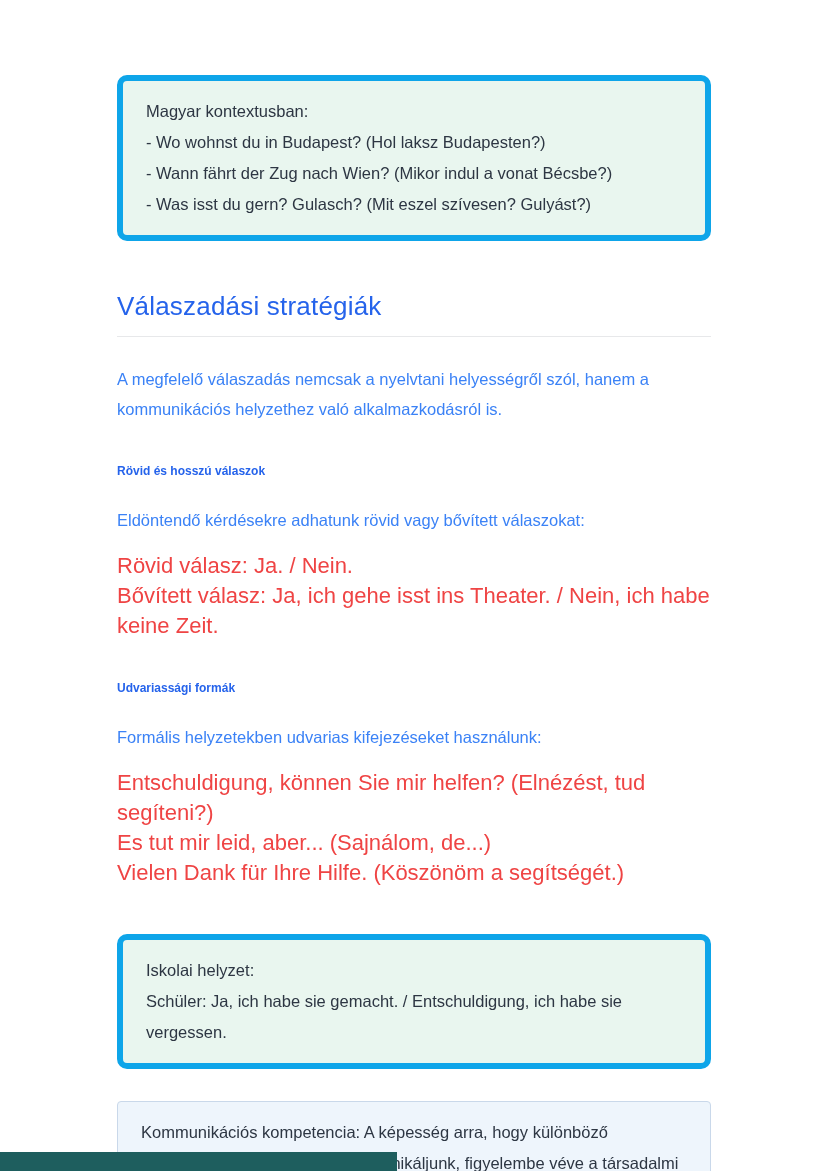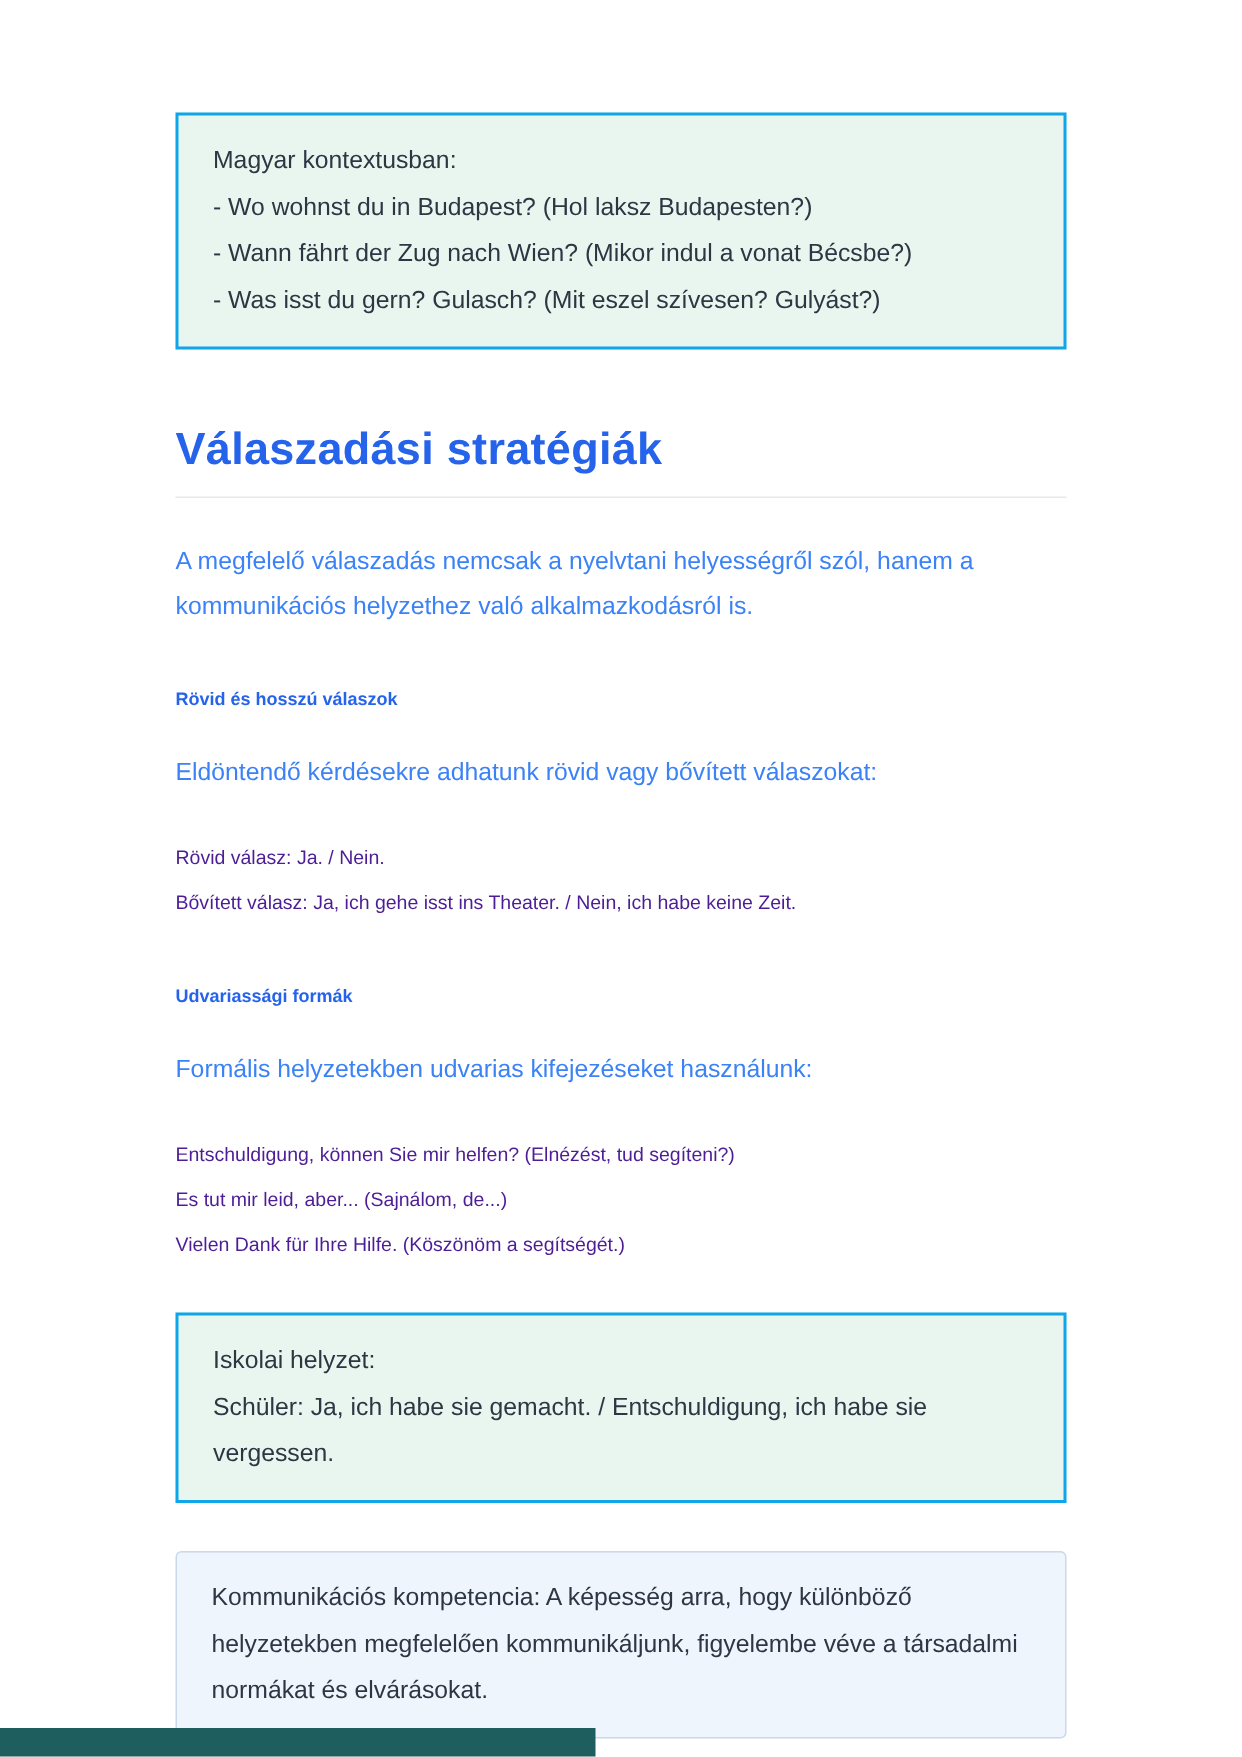--- a/index.html
+++ b/index.html
@@ -14,64 +14,64 @@
   }
   .content {
     position: absolute;
     left: 117px;
     top: 0;
     width: 594px;
     padding-top: 75px;
   }
   .example-box {
     background: #e9f6ef;
-    border: 2px solid #0ea5e9;
-    border-radius: 0;
+    border: 6px solid #0ea5e9;
+    border-radius: 10px;
     padding: 15px 23px;
     font-size: 16.5px;
     line-height: 31px;
     color: #2d3643;
   }
   .definition-box {
     background: #eef5fc;
     border: 1px solid #c9d8ea;
     border-radius: 4px;
     padding: 15px 23px;
     font-size: 16.5px;
     line-height: 31px;
     color: #2d3643;
   }
   h2.section-title {
     margin-top: 50px;
-    font-size: 30px;
-    font-weight: bold;
+    font-size: 26px;
+    font-weight: normal;
     color: #2563eb;
     letter-spacing: 0.2px;
     padding-bottom: 14px;
     border-bottom: 1px solid #e7e8ea;
   }
   .para {
     margin-top: 27px;
     font-size: 16.5px;
     line-height: 30px;
     color: #3b82f6;
   }
   h3.sub-title {
     margin-top: 40px;
     font-size: 12px;
     font-weight: bold;
     color: #2563eb;
   }
   .example-lines {
-    margin-top: 27px;
-    font-size: 13px;
+    margin-top: 16px;
+    font-size: 22px;
     line-height: 30px;
-    color: #4c1d95;
+    color: #ef4444;
   }
-  .box-gap { margin-top: 30px; }
+  .box-gap { margin-top: 46px; }
   .box-gap-lg { margin-top: 32px; }
   .partial-bottom-bar {
     position: absolute;
     left: 0;
     bottom: 0;
     width: 397px;
     height: 19px;
     background: #1e5e5e;
   }
 </style>

